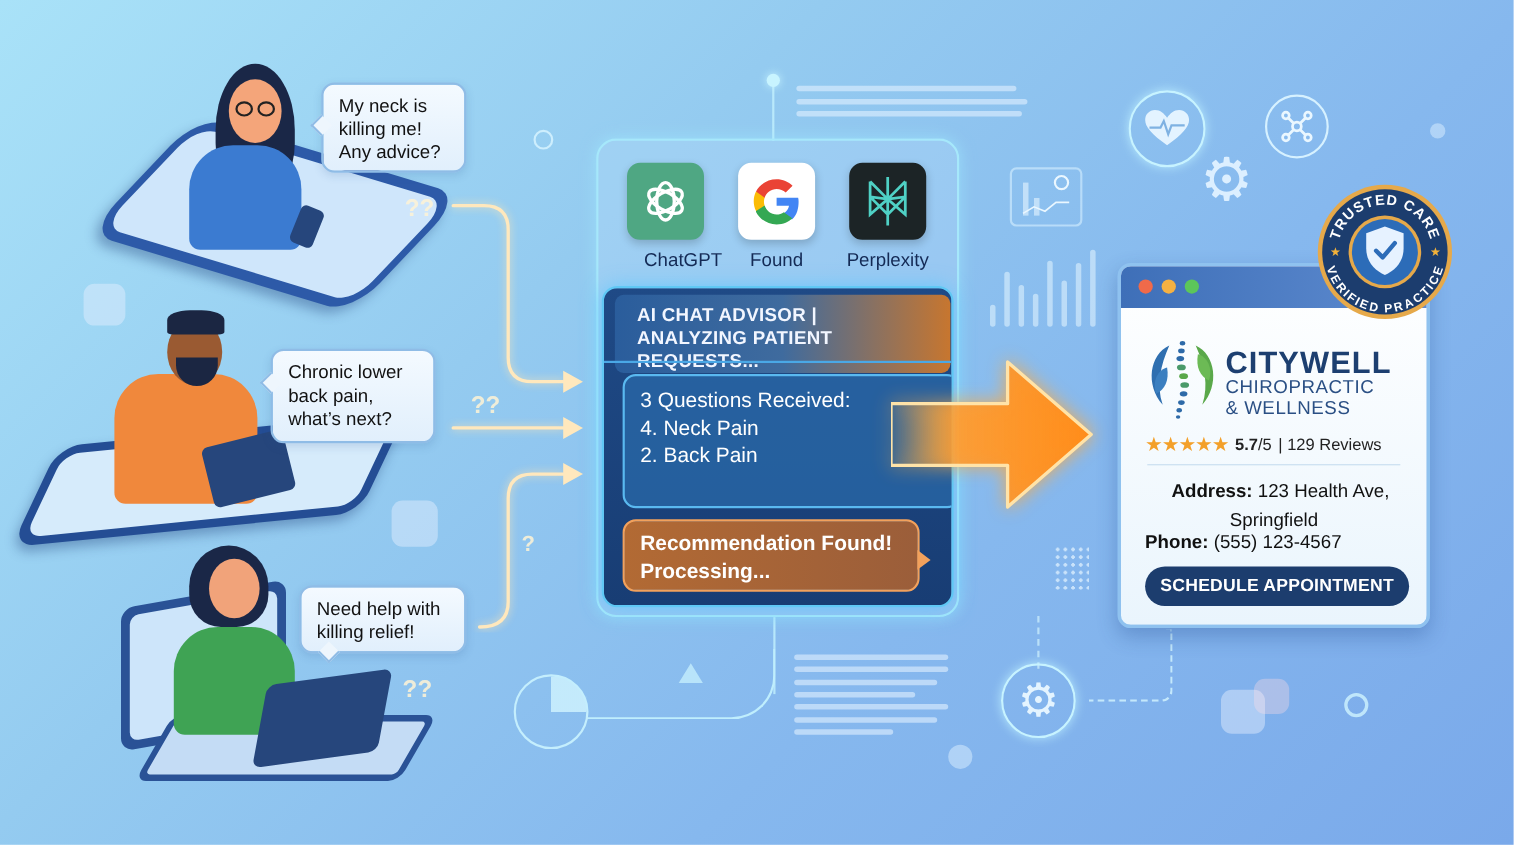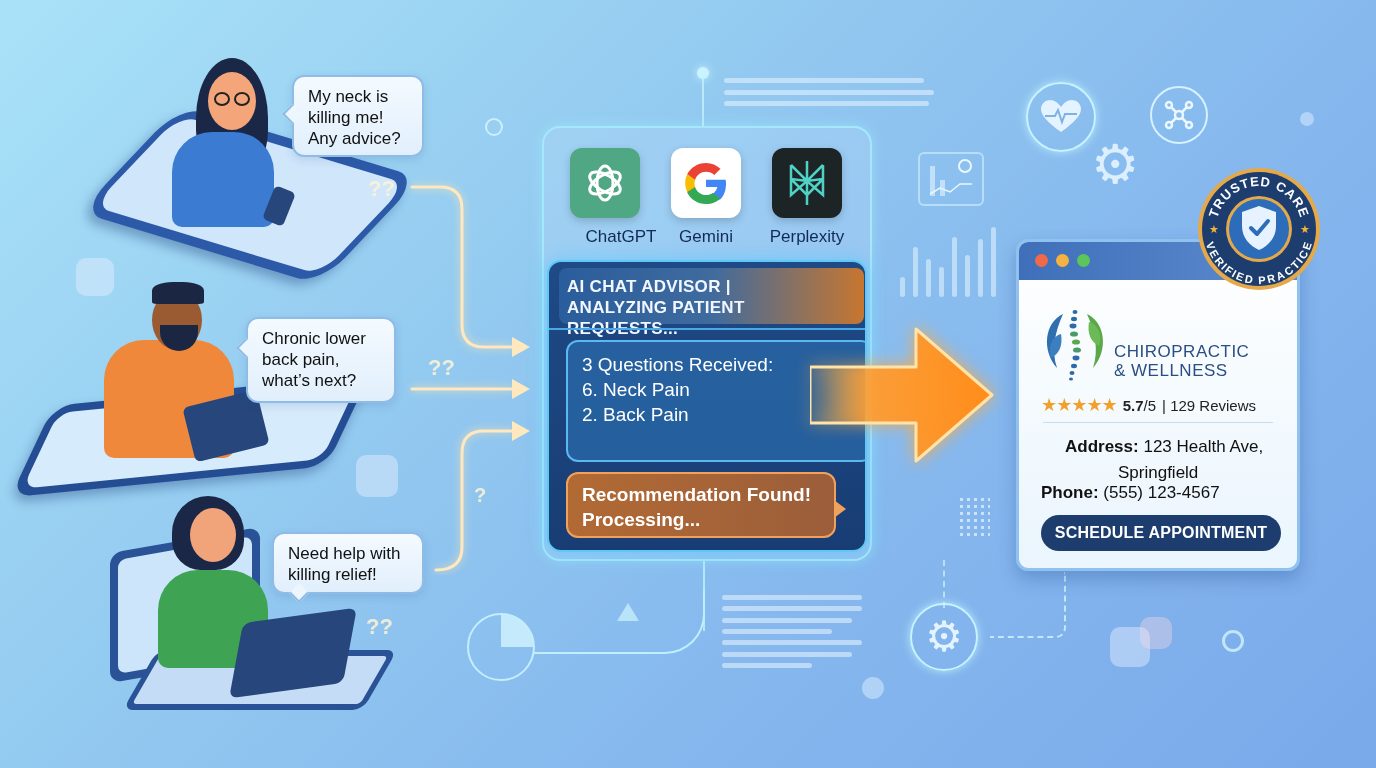--- a/index.html
+++ b/index.html
@@ -78,23 +78,23 @@
   }
   .logo-label { position: absolute; top: 227px; font-size: 17px; color: #142a55; text-align: center; width: 110px; }
   .ai-dark {
     position: absolute; left: 547px; top: 260px; width: 320px; height: 292px;
     background: linear-gradient(180deg, #1f4a86 0%, #183d74 100%);
     border: 2px solid #5fc8f5; border-radius: 14px;
     box-shadow: 0 0 18px rgba(90,200,255,.7);
     overflow: hidden;
   }
   .ai-header {
-    position: absolute; left: 10px; top: 6px; width: 305px; height: 56px;
+    position: absolute; left: 10px; top: 6px; width: 305px; height: 71px;
     background: linear-gradient(90deg, #2a5d9c 0%, #3f6b9e 50%, #c7762f 100%);
-    border-radius: 8px; padding: 8px 8px;
+    border-radius: 8px; padding: 8px 20px;
     color: #f2f6ff; font-weight: bold; font-size: 17px; line-height: 21px; letter-spacing: .3px;
   }
   .ai-divider { position: absolute; left: 0; right: 0; top: 66px; height: 2px; background: #4aa8e6; }
   .questions-box {
     position: absolute; left: 17px; top: 78px; width: 307px; height: 122px;
     background: rgba(42,105,170,.75);
     border: 2px solid #5ab9f0; border-radius: 12px;
     padding: 10px 14px; color: #fff; font-size: 19px; line-height: 25px;
   }
   .processing-box {
@@ -305,40 +305,40 @@
 <div class="logo-label" style="left:566px;">ChatGPT</div>
 
 <div class="logo-tile" style="left:671px;background:#ffffff;">
   <svg width="48" height="48" viewBox="0 0 48 48">
     <path d="M44 24.5c0-1.5-.1-2.6-.4-3.8H24v7.3h11.3c-.5 2.8-2.2 5.2-4.7 6.8v5.6h7.6c4.5-4.1 5.8-10.2 5.8-15.9z" fill="#4285f4"></path>
     <path d="M24 45c6.1 0 11.2-2 14.2-5.5l-7.6-5.6c-1.9 1.3-4.3 2.1-6.6 2.1-5.1 0-9.4-3.4-10.9-8.1H5.3v5.8C8.5 40.2 15.7 45 24 45z" fill="#34a853"></path>
     <path d="M13.1 27.9c-.8-2.3-.8-4.8 0-7.1V15H5.3c-2.8 5.6-2.8 12.3 0 17.9l7.8-5z" fill="#fbbc05"></path>
     <path d="M24 12.8c3.2 0 6 1.1 8.3 3.2l6.2-6.2C34.7 6.3 29.6 4 24 4 15.7 4 8.5 8.8 5.3 15l7.8 5.8C14.6 16.2 18.9 12.8 24 12.8z" fill="#ea4335"></path>
   </svg>
 </div>
-<div class="logo-label" style="left:651px;">Gemini</div>
+<div class="logo-label" style="left:651px;">Found</div>
 
 <div class="logo-tile" style="left:772px;background:#1c2426;">
   <svg width="40" height="48" viewBox="0 0 40 48">
       <g fill="none" stroke="#4fd1c5" stroke-width="2.5">
     <path d="M20 2V46M4 6L20 22L36 6M4 6V20L20 22L36 20V6M4 20L20 36V22M36 20L20 36M4 20V36L20 22M36 20V36L20 22"></path>
   </g>
     </svg>
 </div>
 <div class="logo-label" style="left:752px;">Perplexity</div>
 
 <div class="ai-dark">
   <div class="ai-header">
     <div>AI CHAT ADVISOR |</div>
     <div>ANALYZING PATIENT REQUESTS...</div>
   </div>
   <div class="ai-divider"></div>
   <div class="questions-box">
     <div>3 Questions Received:</div>
-    <div>6. Neck Pain</div>
+    <div>4. Neck Pain</div>
     <div>2. Back Pain</div>
   </div>
   <div class="processing-box">
     <div>Recommendation Found!</div>
     <div>Processing...</div>
   </div>
   <div class="processing-tail"></div>
 </div>
 
 <svg class="abs arrow-glow" style="left:810px;top:325px;" width="190" height="140" viewBox="0 0 190 140">
@@ -369,20 +369,21 @@
       <ellipse cx="32" cy="20" rx="3.5" ry="2.4"></ellipse>
         <ellipse cx="33" cy="28" rx="4" ry="2.6" fill="#4a9a6a"></ellipse>
       <ellipse cx="35" cy="36" rx="4" ry="2.6" fill="#5aa84a"></ellipse>
         <ellipse cx="36" cy="44" rx="4" ry="2.6" fill="#4a9a6a"></ellipse>
       <ellipse cx="35" cy="52" rx="3.5" ry="2.4"></ellipse>
         <ellipse cx="33" cy="60" rx="3" ry="2.2"></ellipse>
       <ellipse cx="31" cy="67" rx="2.5" ry="2"></ellipse>
         <ellipse cx="30" cy="73" rx="2" ry="1.6"></ellipse>
     </g>
   </svg>
+  <div class="brand-name">CITYWELL</div>
   <div class="brand-sub">
     <div>CHIROPRACTIC</div>
     <div>&amp; WELLNESS</div>
   </div>
   <div class="rating">
     <span class="stars">★★★★★</span>
     <span><b>5.7</b><span>/5</span></span>
     <span>| 129 Reviews</span>
   </div>
   <div class="card-sep"></div>

